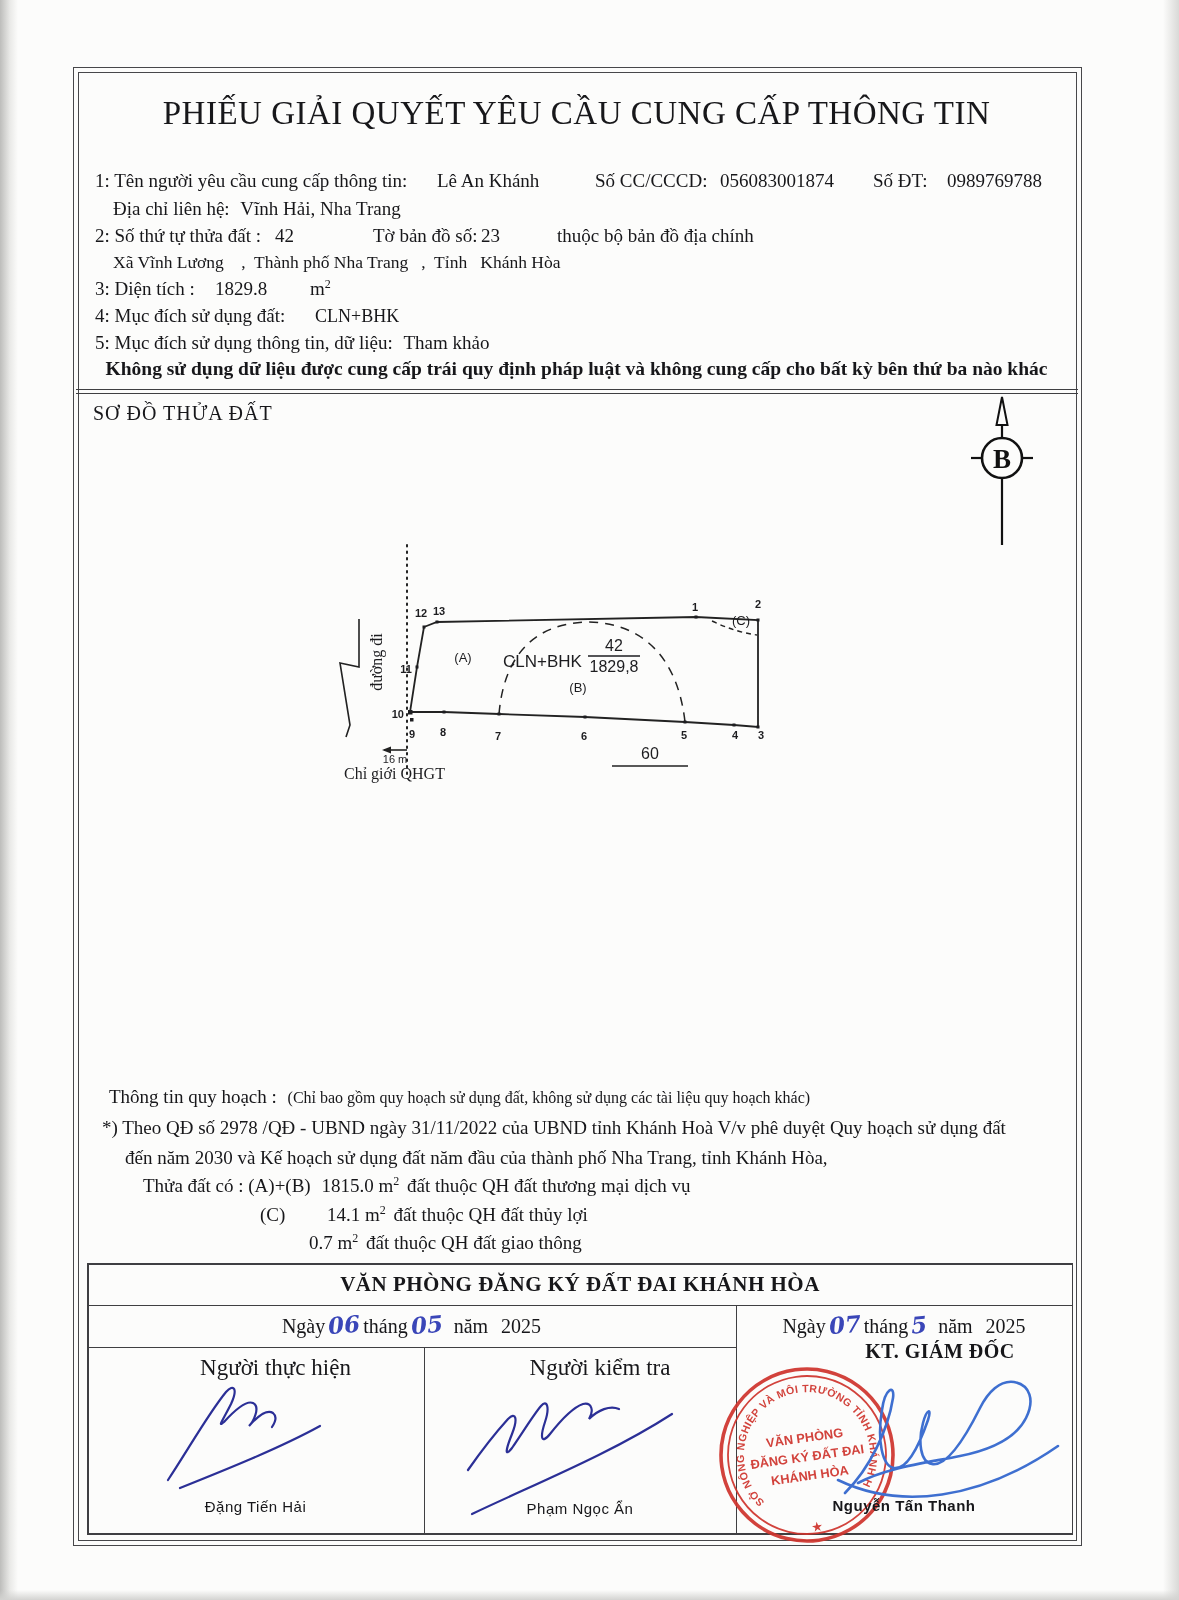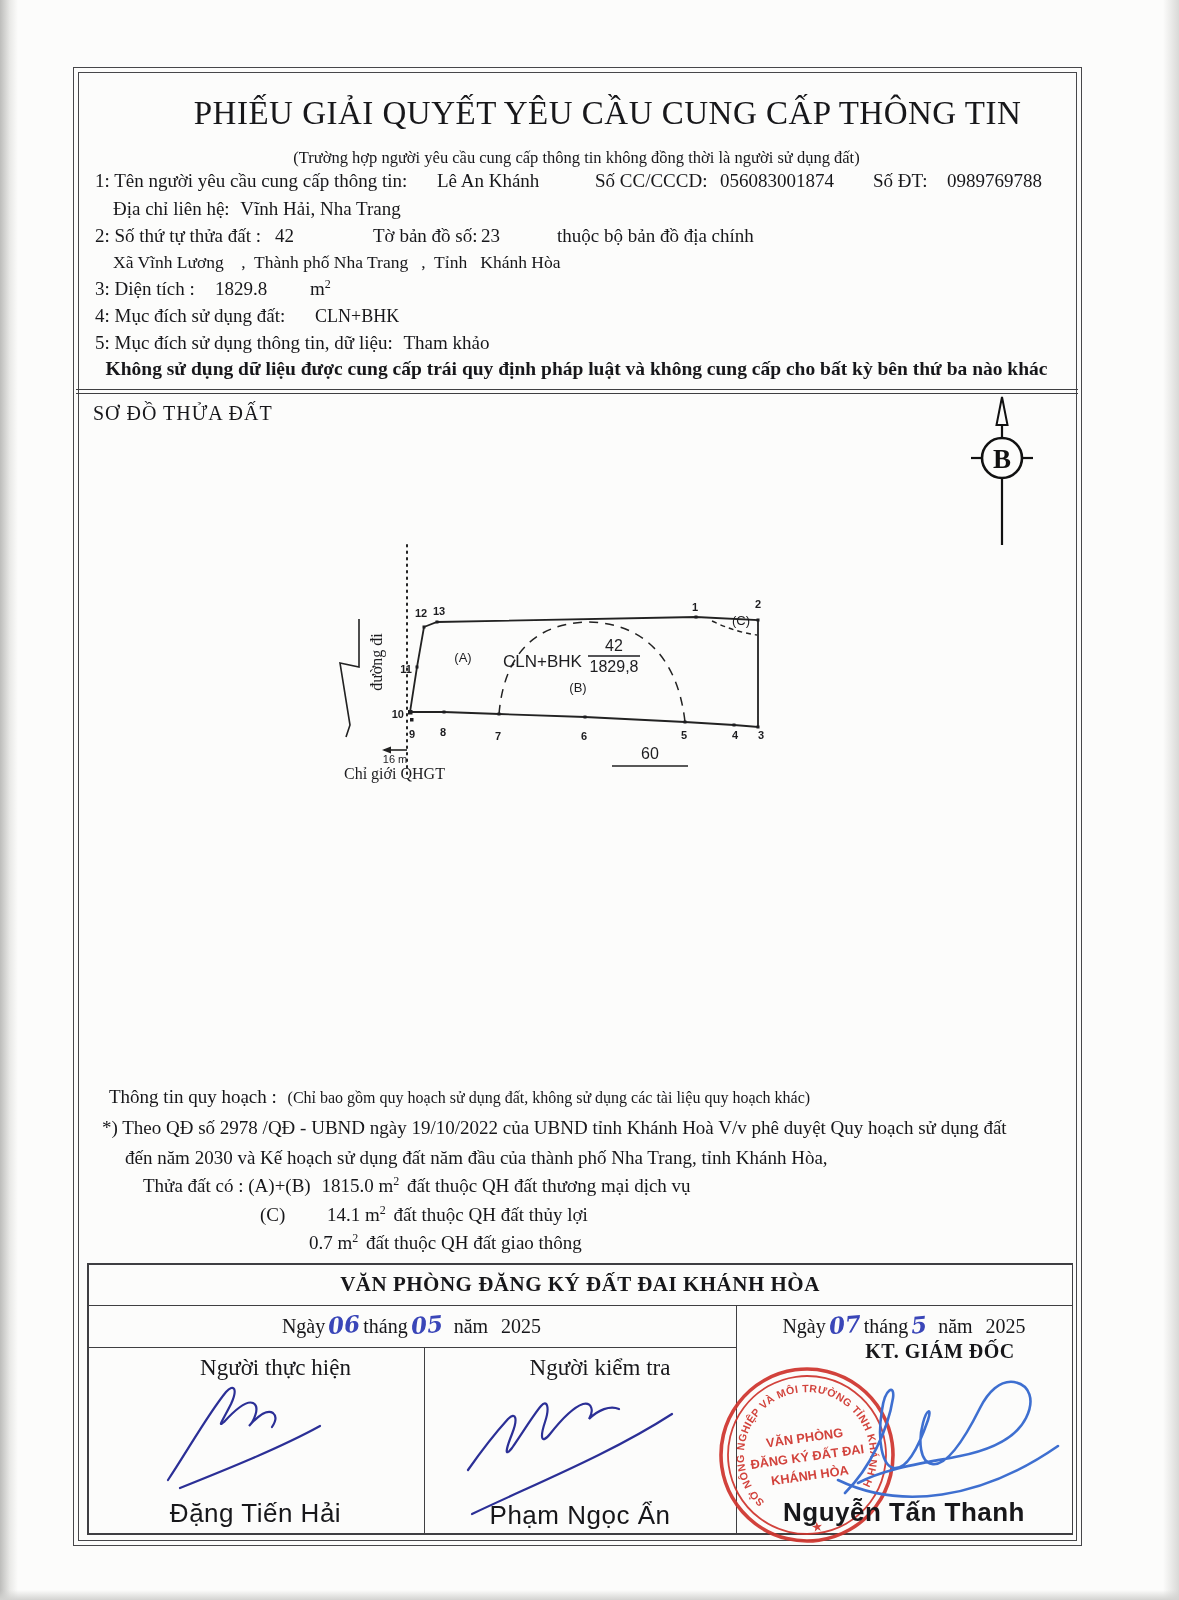--- a/index.html
+++ b/index.html
@@ -7,41 +7,41 @@
         font-family:"Liberation Serif","DejaVu Serif",serif;color:#17171a;}
   .edge{position:absolute;pointer-events:none;}
   .edge.left{left:0;top:0;width:18px;height:100%;background:linear-gradient(90deg,#bdbdbb,#e9e9e7 55%,rgba(252,252,251,0));}
   .edge.right{right:0;top:0;width:16px;height:100%;background:linear-gradient(270deg,#d9d9d7,rgba(252,252,251,0));}
   .edge.bottom{left:0;bottom:0;width:100%;height:10px;background:linear-gradient(0deg,#d3d3d1,rgba(252,252,251,0));}
 
   .doc-border{position:absolute;left:73px;top:67px;width:1007px;height:1477px;border:1.5px solid #47474a;}
   .doc-border::after{content:'';position:absolute;inset:4px;border:1px solid #47474a;}
 
   .abs{position:absolute;}
-  .title{left:73px;top:95px;width:1007px;text-align:center;font-size:33px;letter-spacing:.5px;white-space:nowrap;margin-left:31px;}
+  .title{left:73px;top:95px;width:1007px;text-align:center;font-size:33px;letter-spacing:.5px;white-space:nowrap;}
   .subtitle{left:73px;top:148px;width:1007px;text-align:center;font-size:16.5px;}
   .fld{font-size:19px;white-space:nowrap;}
   .fld-sm{font-size:17.5px;white-space:pre;}
   .notice{left:80px;top:358px;width:993px;text-align:center;font-size:19.5px;font-weight:bold;white-space:nowrap;}
   .sep{left:76px;top:389px;width:1002px;height:3px;border-top:1.5px solid #3f3f42;border-bottom:1.2px solid #3f3f42;}
   .section-label{left:93px;top:402px;font-size:20px;letter-spacing:1px;}
 
   .pl{font-size:19px;white-space:nowrap;}
   .pl-note{font-size:16px;}
   sup.u2{font-size:12px;vertical-align:super;line-height:0;}
 
   
   .tbl-line{position:absolute;background:#3f3f42;}
   .tbl-text{position:absolute;white-space:nowrap;}
   .office-name{left:87px;top:1272px;width:986px;text-align:center;font-size:21px;font-weight:bold;letter-spacing:.5px;}
   .date-row{font-size:20px;}
   .hw{font-family:"DejaVu Serif",serif;font-style:italic;font-weight:bold;color:#3a46b8;font-size:23px;
       display:inline-block;transform:rotate(-5deg);margin:0 3px;}
   .role{font-size:23px;padding-left:20px;}
-  .sig-name{font-family:"Liberation Sans","DejaVu Sans",sans-serif;font-size:26px;letter-spacing:.5px;}
+  .sig-name{font-family:"Liberation Sans","DejaVu Sans",sans-serif;font-size:15px;letter-spacing:.5px;}
   .sig-name.bold{font-weight:bold;}
   .dir-title{font-size:20px;font-weight:bold;letter-spacing:.5px;}
 
   
   .diagram-svg text{font-family:"Liberation Sans","DejaVu Sans",sans-serif;fill:#1d1d20;}
   .dg-num{font-size:11px;font-weight:bold;}
   .dg-zone{font-size:13px;}
   .dg-main{font-size:17px;}
   .dg-frac{font-size:16px;}
   .dg-serif{font-family:"Liberation Serif","DejaVu Serif",serif !important;font-size:16px;}
@@ -56,21 +56,20 @@
 <body>
 
 <div class="page">
   <div class="edge left"></div>
   <div class="edge right"></div>
   <div class="edge bottom"></div>
 
   <div class="doc-border"></div>
 
   <div class="abs title">PHIẾU GIẢI QUYẾT YÊU CẦU CUNG CẤP THÔNG TIN</div>
-  <div class="abs subtitle">(Trường hợp người yêu cầu cung cấp thông tin không đồng thời là người sử dụng đất)</div>
 
   <div class="abs fld" style="left:95px;top:170px;">
     <span class="abs" style="left:0;top:0;">1: Tên người yêu cầu cung cấp thông tin:</span>
     <span class="abs" style="left:342px;top:0;">Lê An Khánh</span>
     <span class="abs" style="left:500px;top:0;">Số CC/CCCD:</span>
     <span class="abs" style="left:625px;top:0;">056083001874</span>
     <span class="abs" style="left:778px;top:0;">Số ĐT:</span>
     <span class="abs" style="left:852px;top:0;">0989769788</span>
   </div>
   <div class="abs fld" style="left:113px;top:198px;">
@@ -173,21 +172,21 @@
     <text class="dg-serif" x="24" y="244">Chỉ giới QHGT</text>
 
     <text x="330" y="224" text-anchor="middle" font-size="16">60</text>
     <line x1="292" y1="231" x2="368" y2="231" stroke="#222" stroke-width="1.6"></line>
   </svg>
 
   <div class="abs pl" style="left:109px;top:1086px;">
     <span>Thông tin quy hoạch :</span>
     <span class="pl-note" style="margin-left:6px;">(Chỉ bao gồm quy hoạch sử dụng đất, không sử dụng các tài liệu quy hoạch khác)</span>
   </div>
-  <div class="abs pl" style="left:102px;top:1117px;">*) Theo QĐ số 2978 /QĐ - UBND ngày 19/10/2022 của UBND tỉnh Khánh Hoà V/v phê duyệt Quy hoạch sử dụng đất</div>
+  <div class="abs pl" style="left:102px;top:1117px;">*) Theo QĐ số 2978 /QĐ - UBND ngày 31/11/2022 của UBND tỉnh Khánh Hoà V/v phê duyệt Quy hoạch sử dụng đất</div>
   <div class="abs pl" style="left:125px;top:1147px;">đến năm 2030 và Kế hoạch sử dụng đất năm đầu của thành phố Nha Trang, tỉnh Khánh Hòa,</div>
   <div class="abs pl" style="left:143px;top:1175px;">
     <span>Thửa đất có :  (A)+(B)</span>
     <span style="margin-left:6px;">1815.0</span>
     <span><span>m</span><sup class="u2">2</sup></span>
     <span style="margin-left:3px;">đất thuộc QH đất thương mại dịch vụ</span>
   </div>
   <div class="abs pl" style="left:260px;top:1204px;">
     <span>(C)</span>
     <span style="margin-left:37px;">14.1</span>

